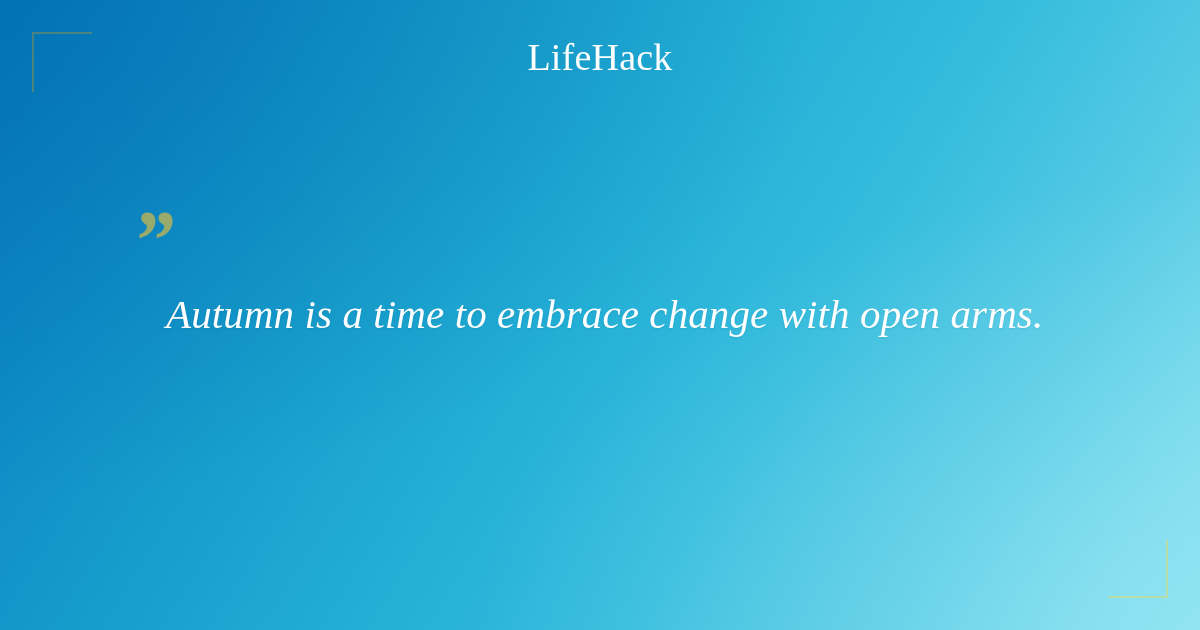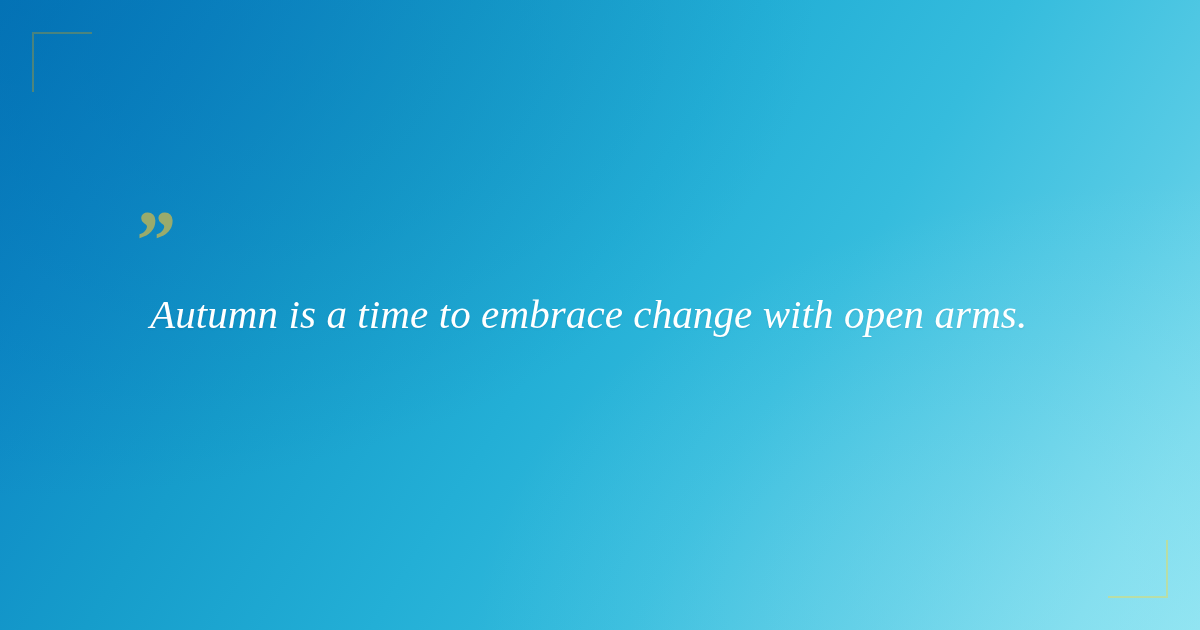--- a/index.html
+++ b/index.html
@@ -106,39 +106,42 @@
     font-style: italic;
     font-weight: 700;
     color: #99ab6c;
     height: 48px;
     margin-left: 2px;
     user-select: none;
   }
 
   .quote-text {
     margin-top: 22px;
-    margin-left: 20px;
+    margin-left: 36px;
     font-family: "Liberation Serif", "DejaVu Serif", serif;
     font-style: italic;
     font-weight: 400;
     font-size: 41px;
     line-height: 1.28;
     color: #ffffff;
     letter-spacing: 0.1px;
     text-shadow: 0 1px 2px rgba(0, 70, 110, 0.12);
     white-space: nowrap;
   }
 </style>
 </head>
 <body>
 
 <div class="card">
 
   <div class="corner corner-tl"></div>
 
+  <div class="brand">
+    <span class="brand-text">LifeHack</span>
+  </div>
 
   <div class="quote-block">
     <div class="quote-mark">”</div>
     <div class="quote-text">Autumn is a time to embrace change with open arms.</div>
   </div>
 
   <div class="corner corner-br"></div>
 
 </div>
 

